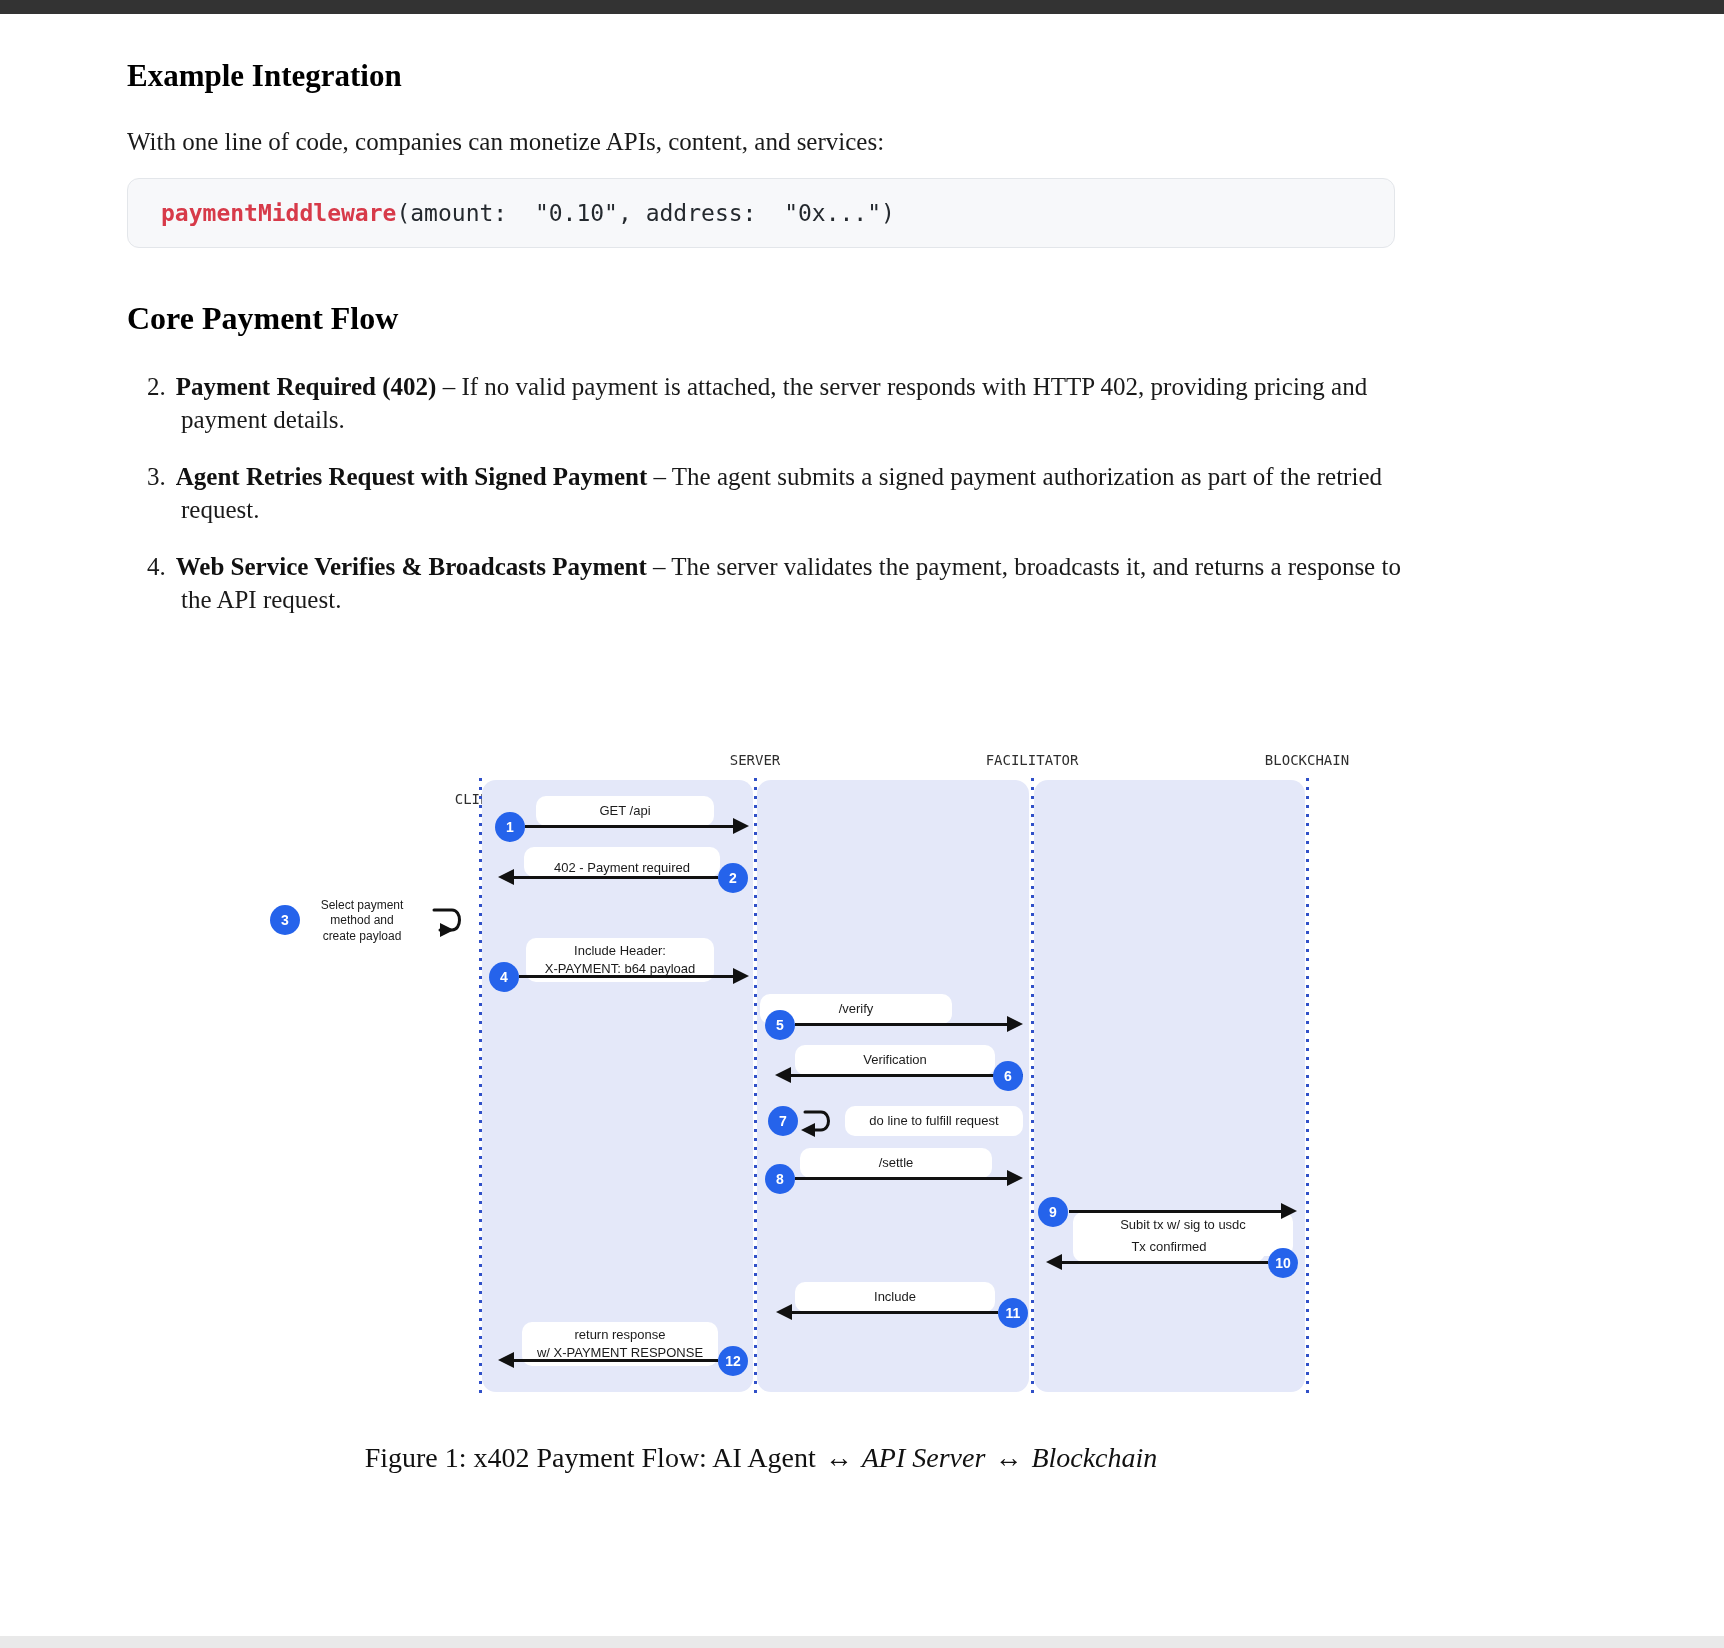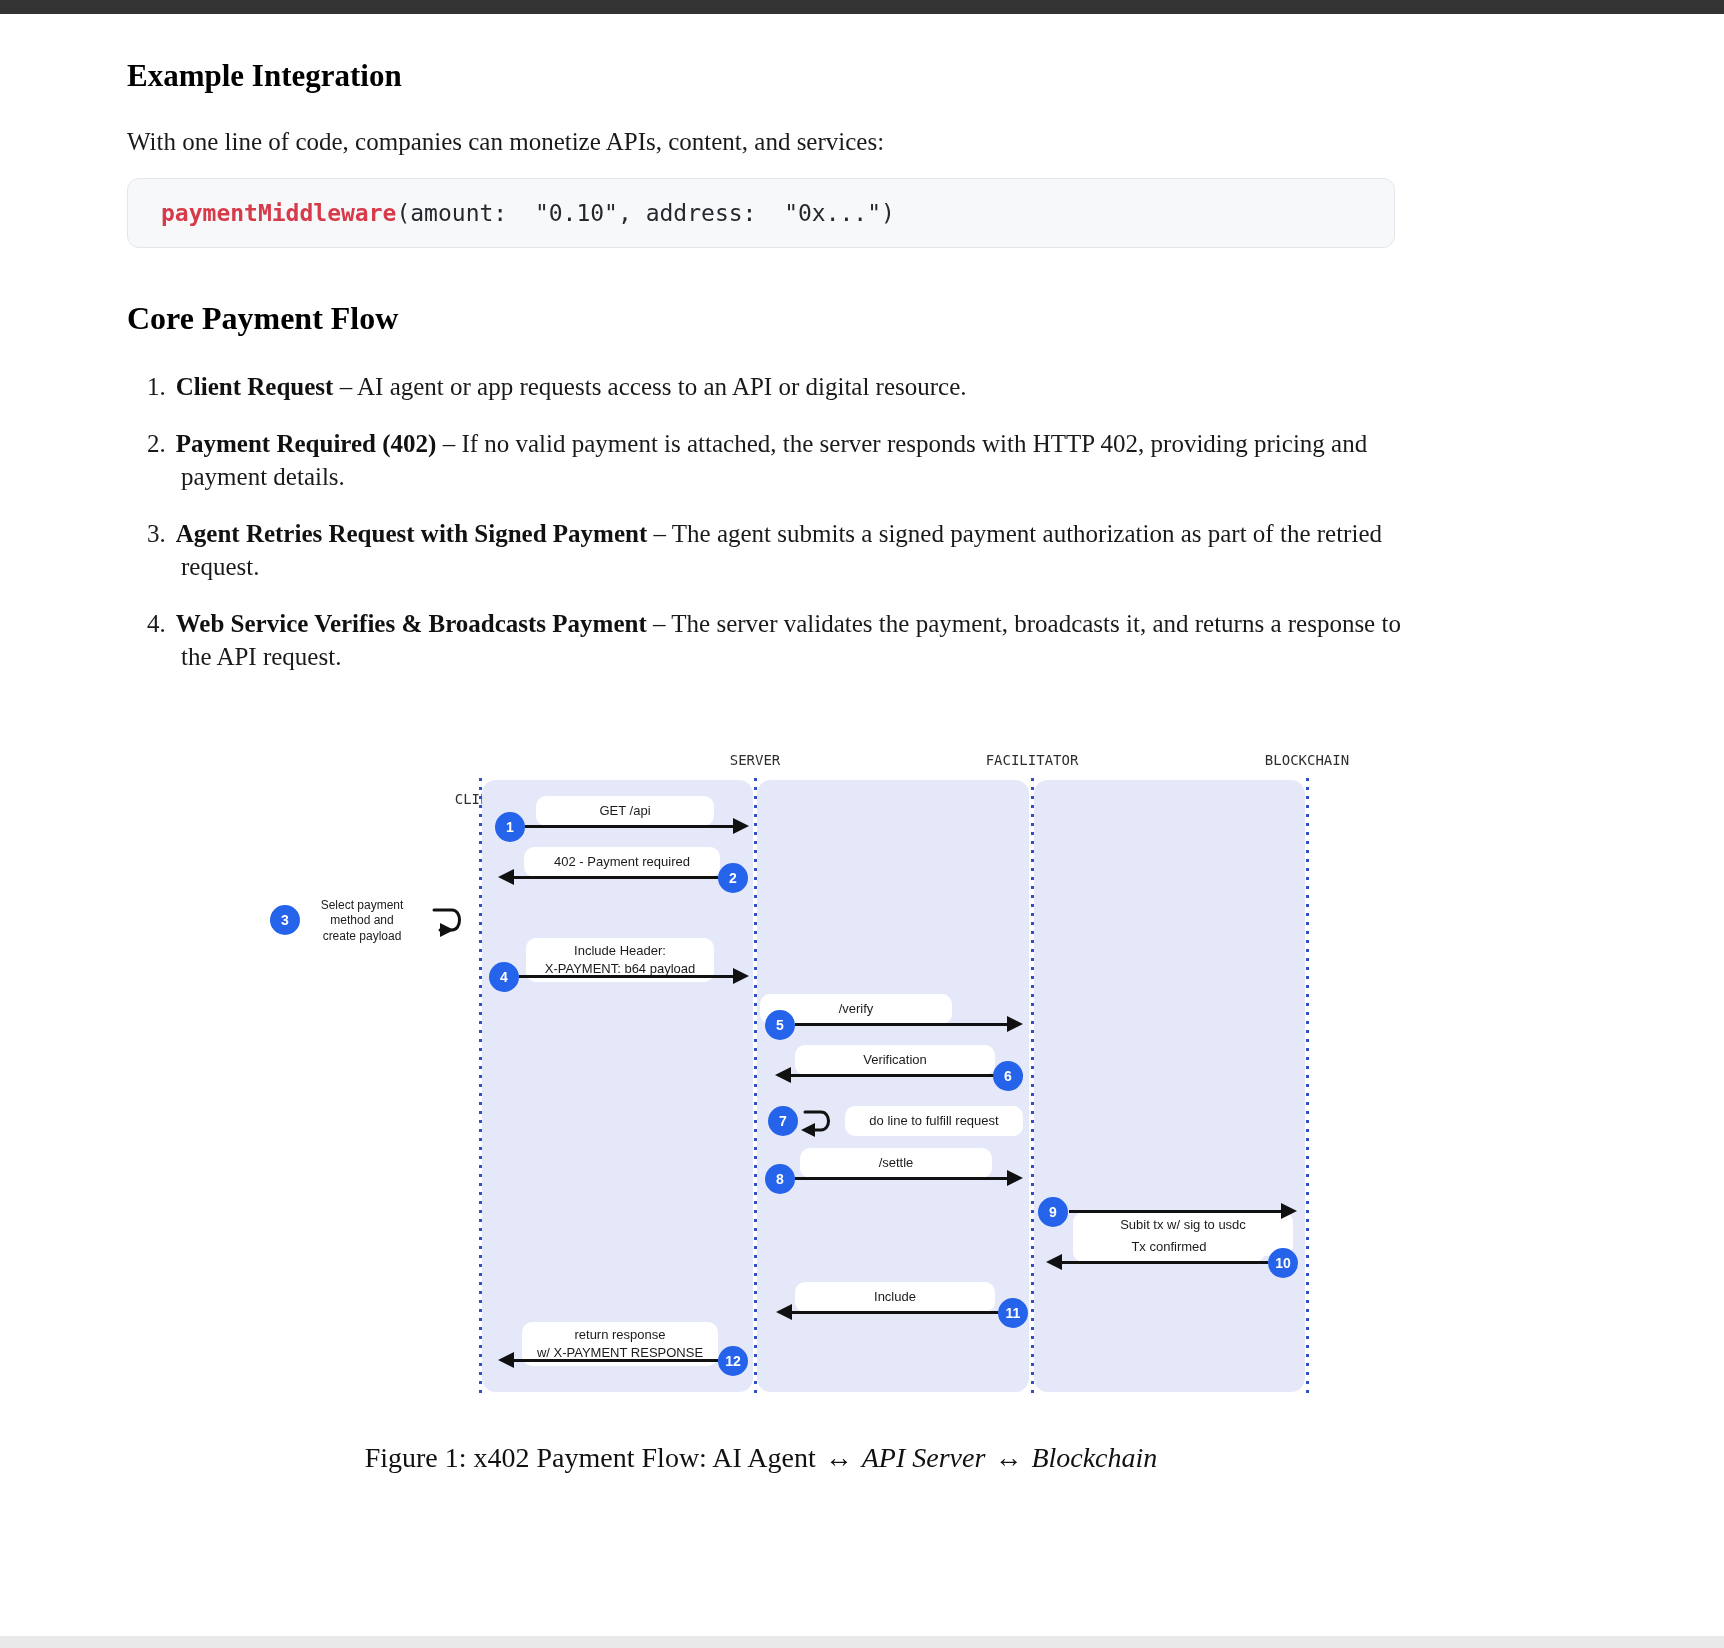--- a/index.html
+++ b/index.html
@@ -59,23 +59,20 @@
   <div class="intro">With one line of code, companies can monetize APIs, content, and services:</div>
 
   <div class="codebox">
     <div class="code"><span class="fn">paymentMiddleware</span><span>(amount:  "0.10", address:  "0x...")</span></div>
   </div>
 
   <div class="h1 sec2-title">Core Payment Flow</div>
 
   <div class="steps">
     <div class="step">
-      <span class="num">1.</span><b>Client Request</b> <span>– AI agent or app requests access to an API or digital resource.</span>
-    </div>
-    <div class="step">
       <span class="num">2.</span><b>Payment Required (402)</b> <span>– If no valid payment is attached, the server responds with HTTP 402, providing pricing and payment details.</span>
     </div>
     <div class="step">
       <span class="num">3.</span><b>Agent Retries Request with Signed Payment</b> <span>– The agent submits a signed payment authorization as part of the retried request.</span>
     </div>
     <div class="step">
       <span class="num">4.</span><b>Web Service Verifies &amp; Broadcasts Payment</b> <span>– The server validates the payment, broadcasts it, and returns a response to the API request.</span>
     </div>
   </div>
 
@@ -95,21 +92,21 @@
     <div class="lifeline" style="left:1031px;top:778px;height:616px;"></div>
     <div class="lifeline" style="left:1306px;top:778px;height:616px;"></div>
 
     <div class="bubble" style="left:536px;top:796px;width:178px;height:30px;">
       <div>GET /api</div>
     </div>
     <div class="aline" style="left:525px;top:825px;width:208px;"></div>
     <div class="ahead-r" style="left:733px;top:818px;"></div>
     <div class="badge" style="left:495px;top:812px;">1</div>
 
-    <div class="bubble" style="left:524px;top:847px;width:196px;height:30px;">
+    <div class="bubble" style="left:524px;top:847px;width:196px;height:30px;justify-content:flex-end;">
       <div>402 - Payment required</div>
     </div>
     <div class="aline" style="left:514px;top:876px;width:204px;"></div>
     <div class="ahead-l" style="left:498px;top:869px;"></div>
     <div class="badge" style="left:718px;top:863px;">2</div>
 
     <div class="badge" style="left:270px;top:905px;">3</div>
     <div class="bubble small" style="left:300px;top:892px;width:124px;height:58px;">
       <div>Select payment</div>
       <div>method and</div>

